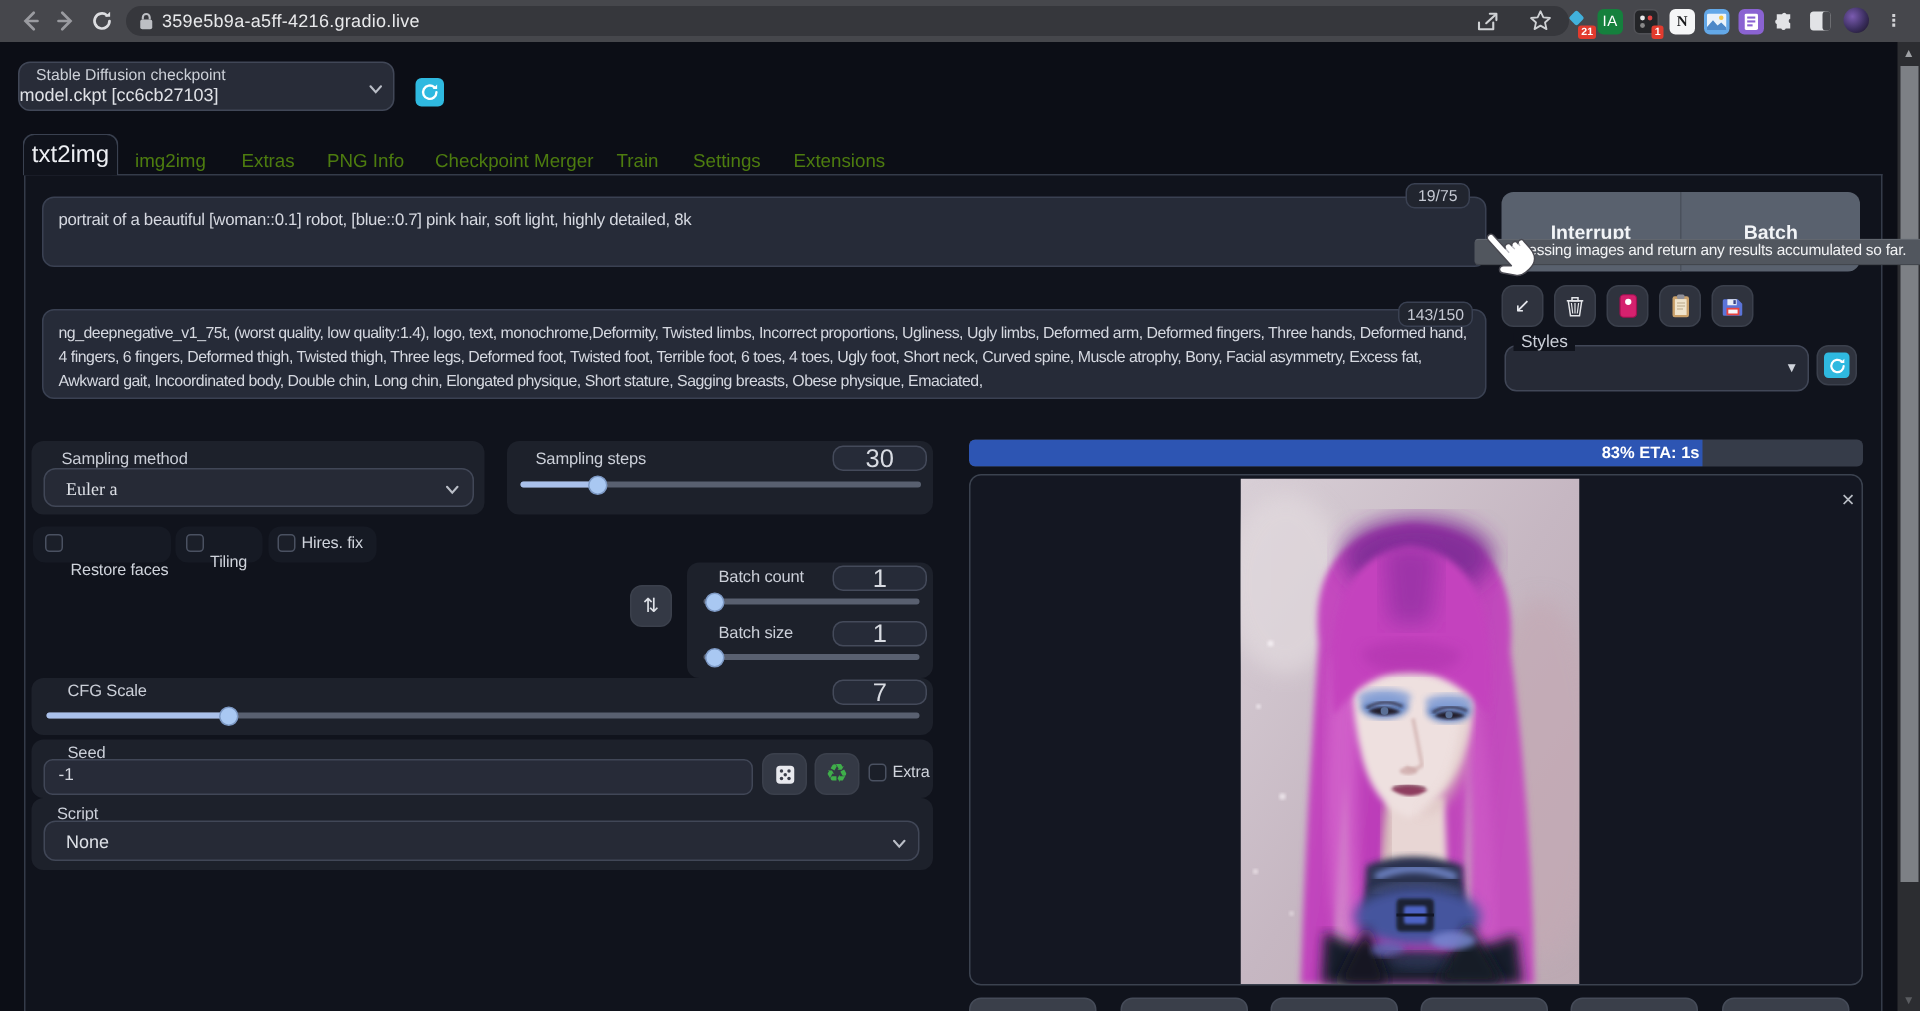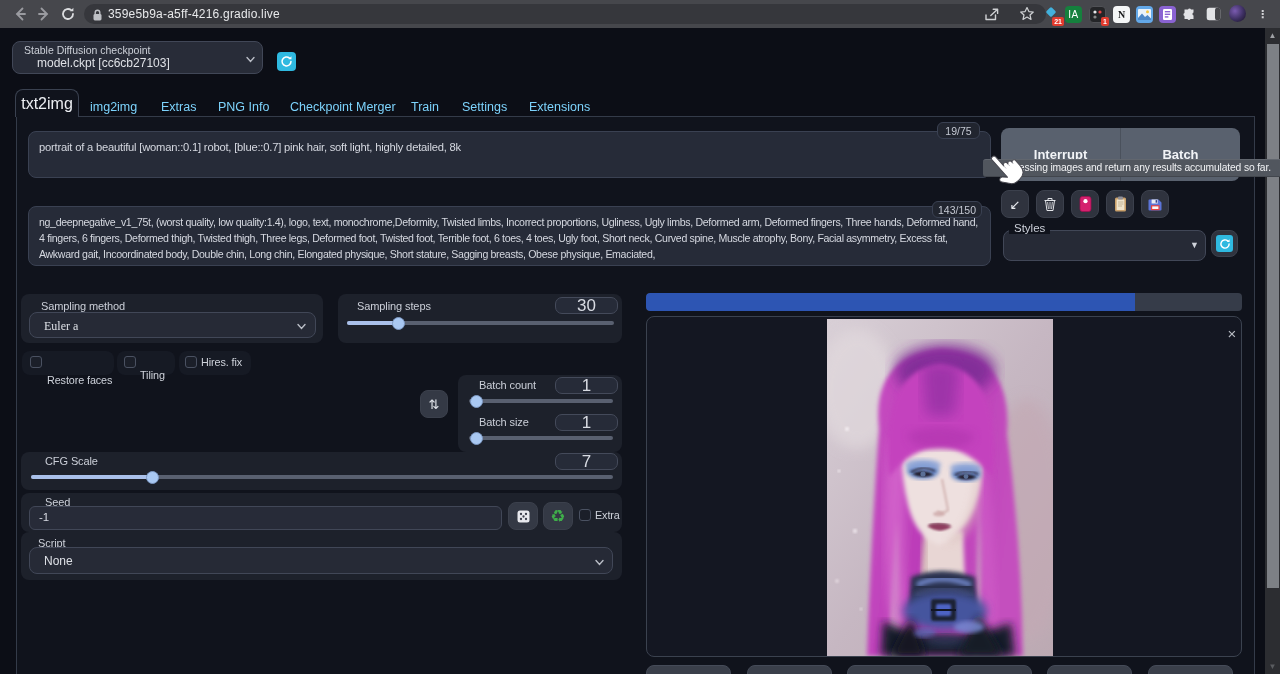--- a/index.html
+++ b/index.html
@@ -17,21 +17,21 @@
   .badge{position:absolute;right:-4px;bottom:-4px;background:#e23b2e;color:#fff;font-size:7px;
          line-height:9px;padding:0 2px;border-radius:2px;font-weight:bold;}
 
   
   #page{left:0;top:28px;width:1265px;height:646px;background:#0c0e16;}
   .inputbox{background:#272b38;border:1px solid #414757;border-radius:8px;}
   .chev{position:absolute;width:10px;height:10px;}
   .chev svg{display:block;}
 
   
-  .tab{font-size:12.5px;color:#7dd3fc;}
+  .tab{font-size:12.5px;color:#4d7c0f;}
   #tab-active{left:15px;top:61px;width:64px;height:28px;background:#10131c;
       border:1px solid #3a4150;border-bottom:none;border-radius:8px 8px 0 0;
       text-align:center;line-height:27px;color:#edeff3;z-index:2;}
   #tabpanel{left:16px;top:88px;width:1239px;height:558px;background:#10131c;
       border-left:1px solid #343b49;border-right:1px solid #343b49;border-top:1px solid #343b49;}
 
   
   .ta{position:absolute;background:#262b38;border:1px solid #3a4152;border-radius:8px;
       font-size:10.6px;letter-spacing:-0.33px;line-height:15.8px;color:#d5d8e0;padding:8px 10px;overflow:hidden;}
   .counter{position:absolute;background:#21252f;border:1px solid #3a4152;border-radius:6px;
@@ -163,21 +163,21 @@
         </svg>
     </div>
     <div class="abs" style="left:1229px;top:5px;width:17px;height:17px;border-radius:50%;background:radial-gradient(circle at 35% 35%, #7a5bb0 0%, #3c2f60 55%, #17121f 100%);"></div>
     <div class="abs" style="left:1257px;top:5px;width:10px;height:18px;color:#d2d3d6;font-size:11px;line-height:18px;text-align:center;font-weight:bold;">⋮</div>
   </div>
 
   <div id="page" class="abs">
 
     <div class="abs inputbox" style="left:12px;top:13px;width:251px;height:33px;background:#282c38;">
       <div class="abs" style="left:11px;top:2px;font-size:10.5px;color:#ccd0d8;">Stable Diffusion checkpoint</div>
-      <div class="abs" style="left:24px;top:14px;font-size:12px;color:#dfe1e6;">model.ckpt [cc6cb27103]</div>
+      <div class="abs" style="left:0;top:14px;font-size:12px;color:#dfe1e6;">model.ckpt [cc6cb27103]</div>
       <div class="chev" style="left:232px;top:12px;">
         <svg width="11" height="11" viewBox="0 0 11 11">
             <path d="M2 3.5 L5.5 7.5 L9 3.5" stroke="#b9bdc6" stroke-width="1.4" fill="none" stroke-linecap="round"></path>
           </svg>
       </div>
     </div>
     <div class="abs" style="left:277px;top:24px;width:19px;height:19px;border-radius:4px;background:#2fb9e0;display:flex;align-items:center;justify-content:center;">
       <svg width="13" height="13" viewBox="0 0 14 14">
           <path d="M11.8 7 a4.8 4.8 0 1 1 -1.6 -3.6" stroke="#fff" stroke-width="1.7" fill="none" stroke-linecap="round"></path>
           <path d="M12.3 1.4 v3.2 h-3.2 z" fill="#fff"></path>
@@ -347,20 +347,21 @@
           <div class="chev" style="left:564px;top:9px;">
             <svg width="11" height="11" viewBox="0 0 11 11">
                 <path d="M2 3.5 L5.5 7.5 L9 3.5" stroke="#b9bdc6" stroke-width="1.4" fill="none" stroke-linecap="round"></path>
               </svg>
           </div>
         </div>
       </div>
 
       <div id="progress" class="abs">
         <div class="pfill"></div>
+        <div class="ptext">83% ETA: 1s</div>
       </div>
 
       <div id="gallery" class="abs">
         <div class="abs" style="left:180px;top:2px;width:226px;height:337px;">
           <svg width="226" height="337" viewBox="0 0 226 337">
             <defs>
               <linearGradient id="bgg" x1="0" y1="0" x2="1" y2="1">
                 <stop offset="0" stop-color="#d8cfd6"></stop>
                   <stop offset="0.5" stop-color="#c6b7c2"></stop>
                   <stop offset="1" stop-color="#bca9b2"></stop>

